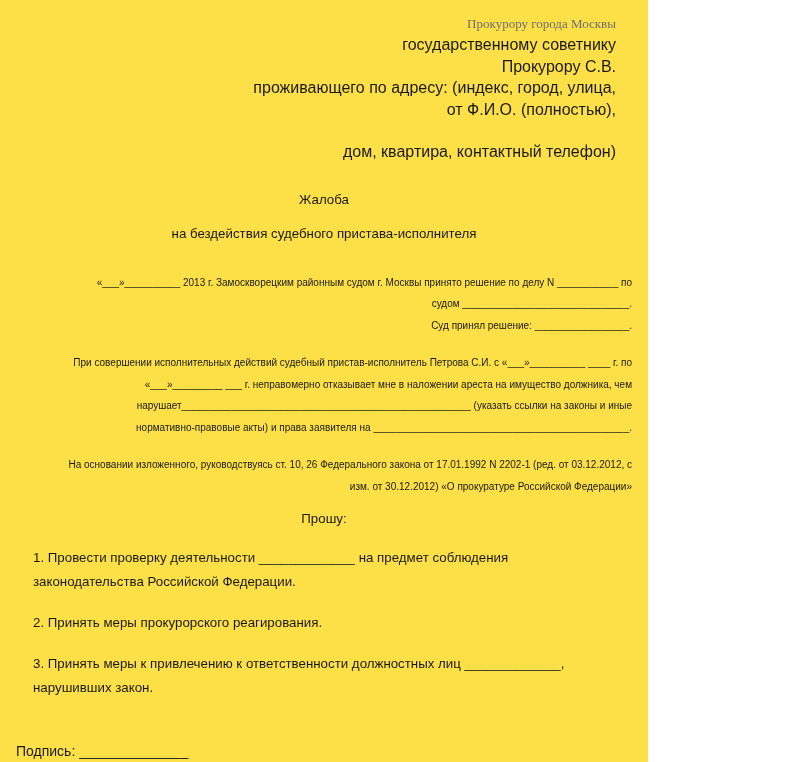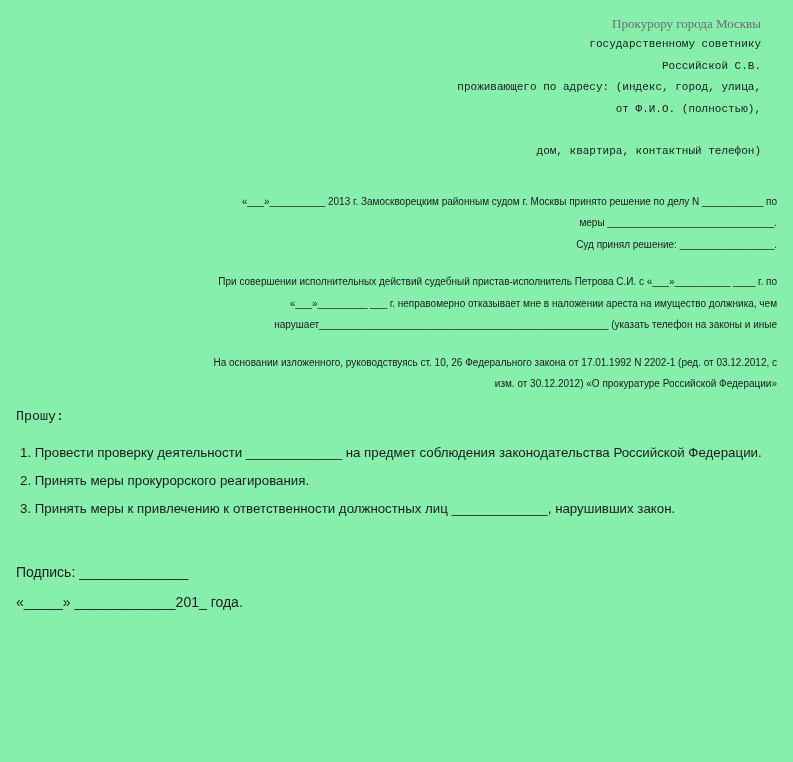--- a/index.html
+++ b/index.html
@@ -12,39 +12,38 @@
     width: 793px;
     height: 762px;
     overflow: hidden;
     font-family: "Liberation Sans", sans-serif;
     color: #1a1a1a;
     -webkit-font-smoothing: antialiased;
   }
 
   #document-page {
     position: relative;
-    width: 793px;
+    width: 648px;
     height: 762px;
-    background: #86efac;
+    background: #fde047;
     box-sizing: border-box;
     padding: 14px 16px 0 16px;
   }
 
   
   .addressee-block {
     text-align: right;
     padding-right: 16px;
     margin: 0 0 0 0;
   }
   .addressee-line {
-    font-size: 11px;
+    font-size: 16px;
     line-height: 21.5px;
     color: #1a1a1a;
     white-space: nowrap;
-    font-family: Liberation Mono, monospace;
   }
   .addressee-line.serif-gray {
     font-family: "Liberation Serif", "DejaVu Serif", serif;
     color: #6e6e6e;
     font-size: 13px;
     line-height: 20px;
   }
   .addressee-gap {
     height: 21px;
   }
@@ -76,74 +75,78 @@
     line-height: 21.5px;
     text-align: right;
     margin: 0 0 16px 0;
     color: #1a1a1a;
   }
   .para.tight {
     margin-bottom: 0;
   }
 
   .center-line {
-    text-align: left;
+    text-align: center;
     font-size: 13.3px;
     line-height: 20px;
     margin: 12px 0 14px 0;
-    font-family: Liberation Mono, monospace;
   }
 
   .request-list {
     margin: 0;
   }
   .request-item {
     font-size: 13.3px;
     line-height: 24px;
-    margin: 4px;
+    margin: 17px;
   }
 
   .signature-block {
     margin-top: 36px;
   }
   .signature-line {
     font-size: 14px;
     line-height: 30px;
     margin: 0;
   }
 </style>
 </head>
 <body>
 
 <div id="document-page">
 
   <div class="addressee-block">
     <div class="addressee-line serif-gray">Прокурору города Москвы</div>
     <div class="addressee-line">государственному советнику</div>
-    <div class="addressee-line">Российской С.В.</div>
+    <div class="addressee-line">Прокурору С.В.</div>
     <div class="addressee-line">проживающего по адресу: (индекс, город, улица,</div>
     <div class="addressee-line">от Ф.И.О. (полностью),</div>
     <div class="addressee-gap"></div>
     <div class="addressee-line">дом, квартира, контактный телефон)</div>
   </div>
 
+  <div class="title-area">
+    <div class="doc-title">Жалоба</div>
+    <div class="doc-subtitle">на бездействия судебного пристава-исполнителя</div>
+  </div>
 
   <div class="body-area">
 
     <div class="para">
       <div>«___»__________ 2013 г. Замоскворецким районным судом г. Москвы принято решение по делу N ___________ по</div>
-      <div>меры ______________________________.</div>
+      <div>судом ______________________________.</div>
       <div>Суд принял решение: _________________.</div>
     </div>
 
 
     <div class="para">
       <div>При совершении исполнительных действий судебный пристав-исполнитель Петрова С.И. с «___»__________ ____ г. по</div>
       <div>«___»_________ ___ г. неправомерно отказывает мне в наложении ареста на имущество должника, чем</div>
-      <div>нарушает____________________________________________________ (указать телефон на законы и иные</div>
+      <div>нарушает____________________________________________________ (указать ссылки на законы и иные</div>
+      <div>нормативно-правовые акты) и права заявителя на ______________________________________________.</div>
     </div>
 
     <div class="para tight">
       <div>На основании изложенного, руководствуясь ст. 10, 26 Федерального закона от 17.01.1992 N 2202-1 (ред. от 03.12.2012, с</div>
       <div>изм. от 30.12.2012) «О прокуратуре Российской Федерации»</div>
     </div>
 
     <div class="center-line">Прошу:</div>
 
     <div class="request-list">

